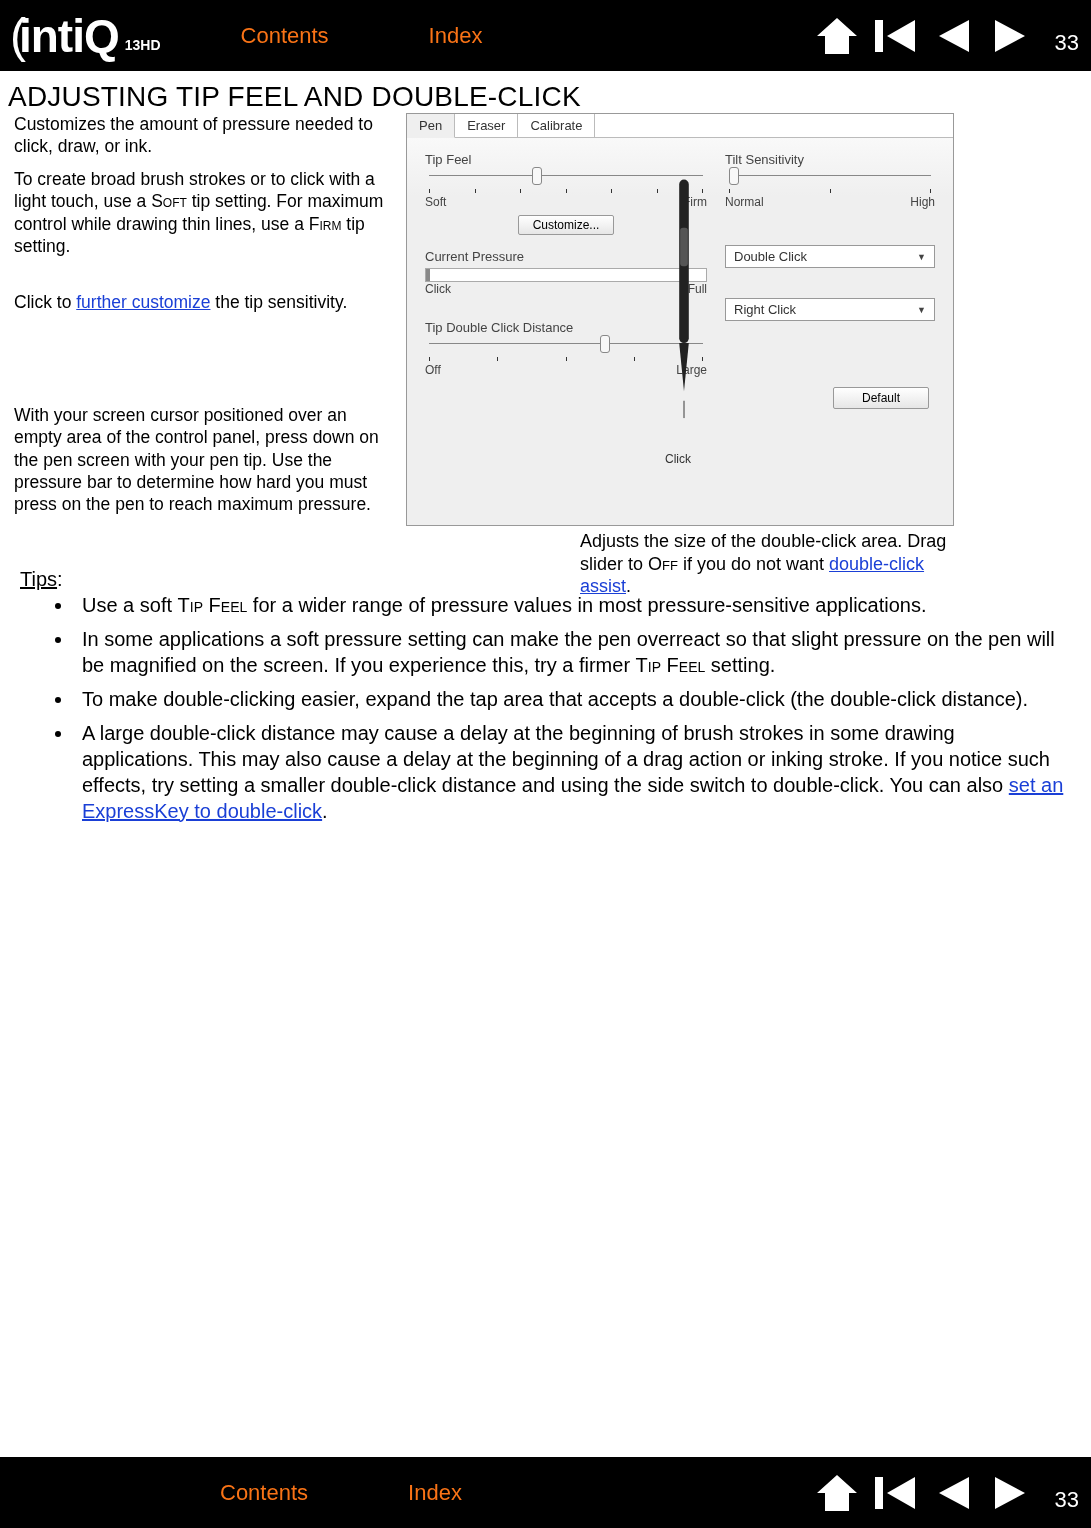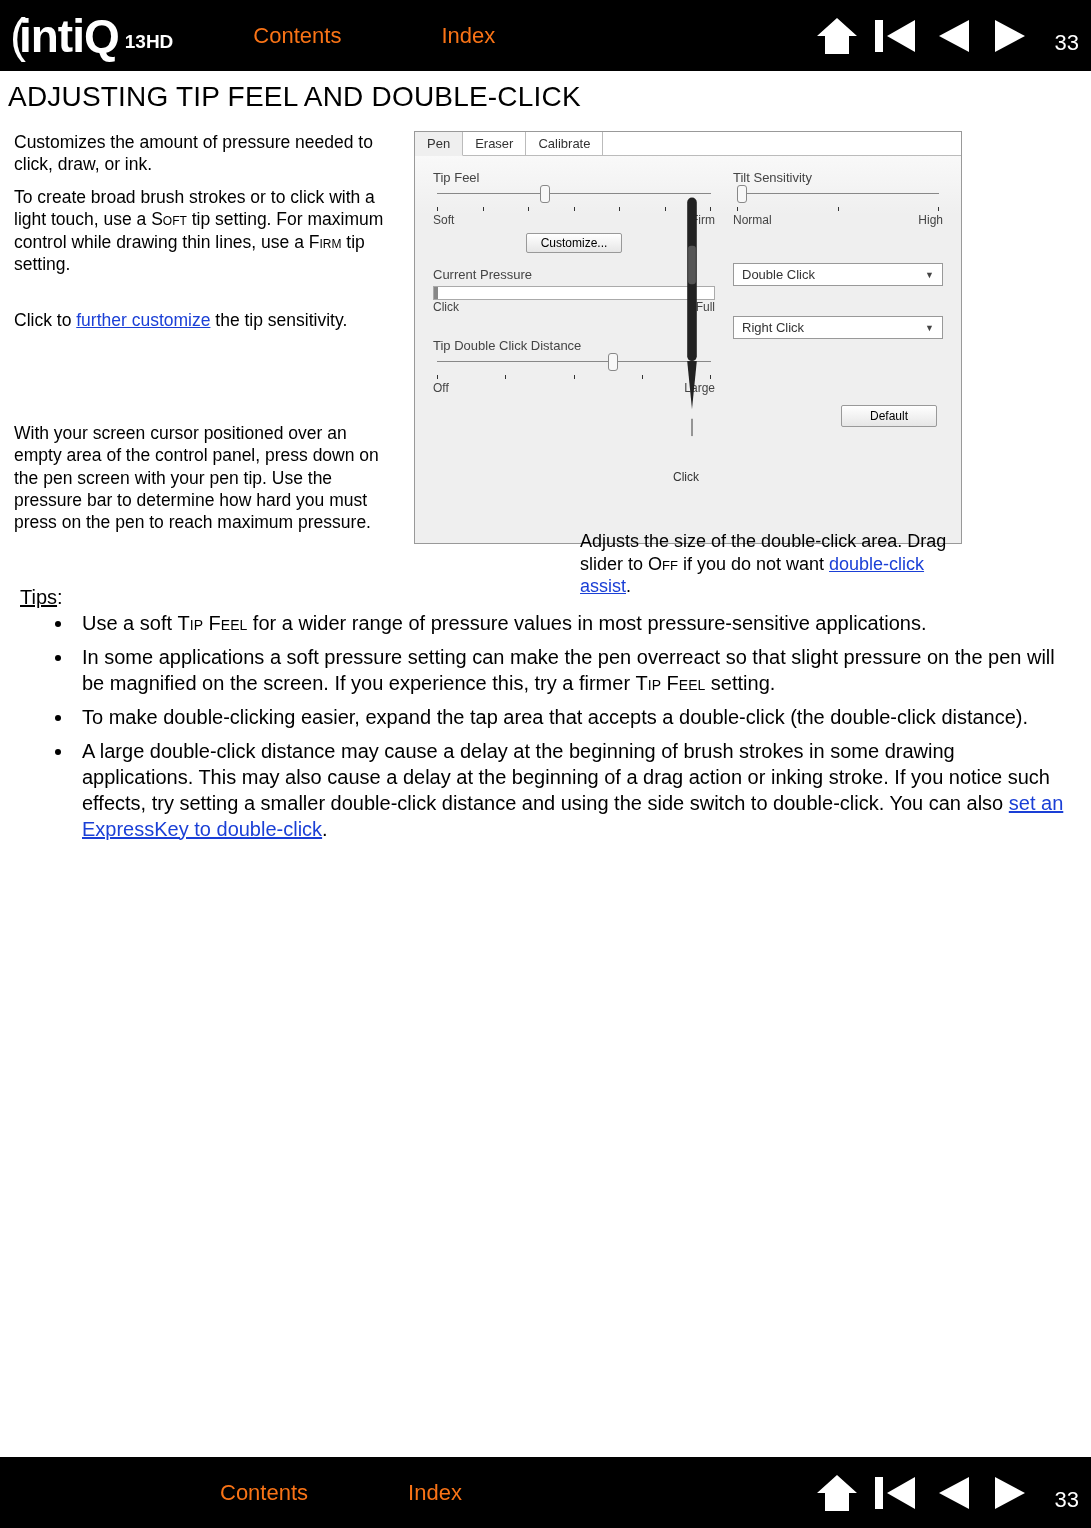--- a/index.html
+++ b/index.html
@@ -23,21 +23,21 @@
   }
   .bottombar { position: absolute; bottom: 0; left: 0; right: 0; }
   .logo-block { display: flex; align-items: flex-end; gap: 6px; }
   .logo-text {
     font-size: 46px;
     font-weight: bold;
     letter-spacing: -1px;
     font-family: Arial, sans-serif;
   }
   .logo-text::before { content: "("; font-weight: normal; margin-right: -6px; font-size: 48px; }
-  .logo-sub { font-size: 19px; font-weight: bold; margin-bottom: 10px; }
+  .logo-sub { font-size: 14px; font-weight: bold; margin-bottom: 10px; }
   .toc-link, .idx-link {
     color: #f97316;
     font-size: 22px;
     text-decoration: none;
     margin-left: 80px;
     cursor: pointer;
   }
   .idx-link { margin-left: 100px; }
   .navicons { position: absolute; right: 12px; display: flex; align-items: flex-end; gap: 14px; }
   .navicons svg { cursor: pointer; }
@@ -45,21 +45,21 @@
 
   .content { padding: 10px 0 0 8px; }
   h1 {
     font-weight: normal;
     font-size: 28px;
     letter-spacing: 0.2px;
   }
   .subline { font-size: 19px; margin-top: 2px; }
   .smallcaps { font-variant: small-caps; }
 
-  .columns { display: flex; margin-top: 18px; gap: 8px; position: relative; }
+  .columns { display: flex; gap: 0; position: relative; }
   .leftcol { width: 390px; padding-left: 6px; font-size: 17.5px; line-height: 1.28; }
   .leftcol p { margin-bottom: 10px; }
   .spacer-before-customize { height: 24px; }
   .spacer-before-pressure { height: 80px; }
 
   a.bluelink { color: #1a3fd6; text-decoration: underline; cursor: pointer; }
 
   
   .panel {
     width: 548px;

